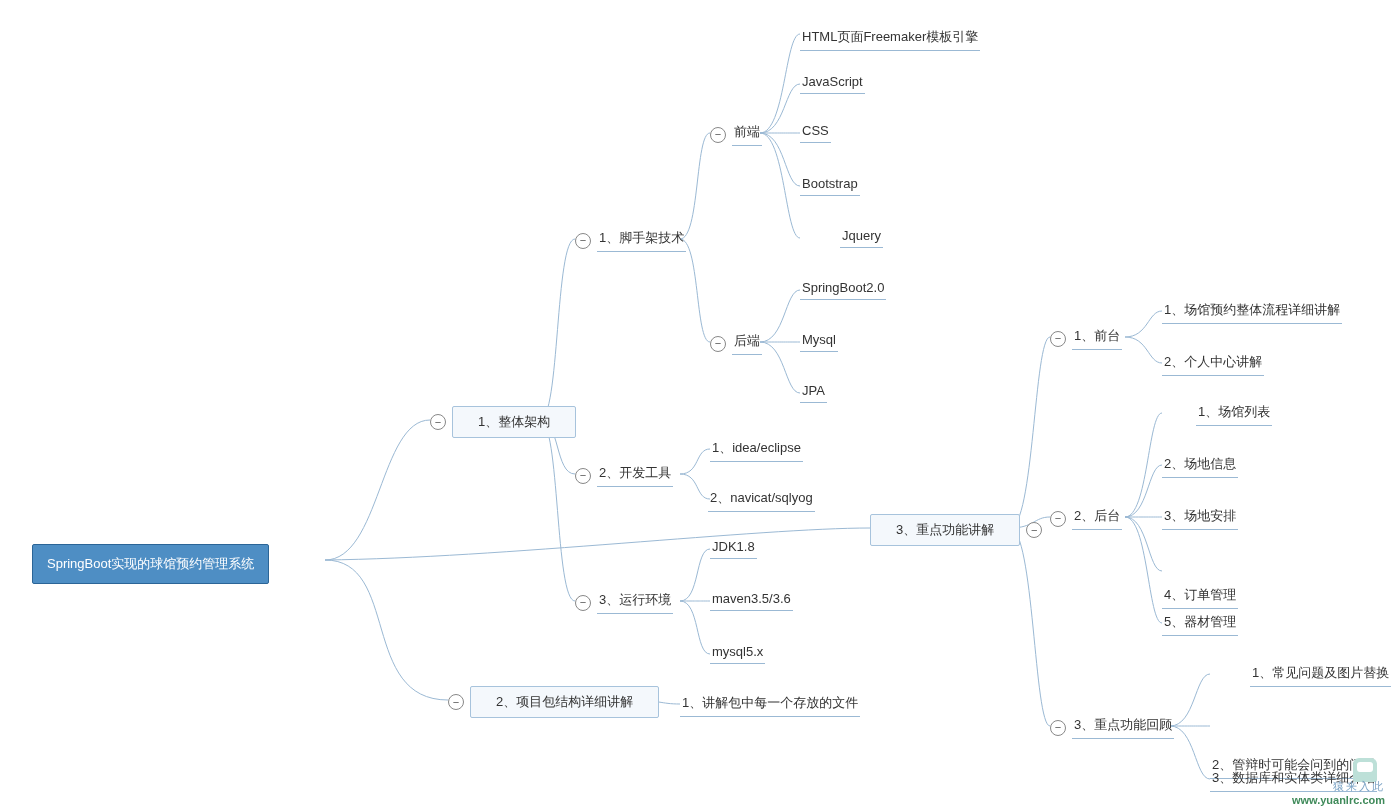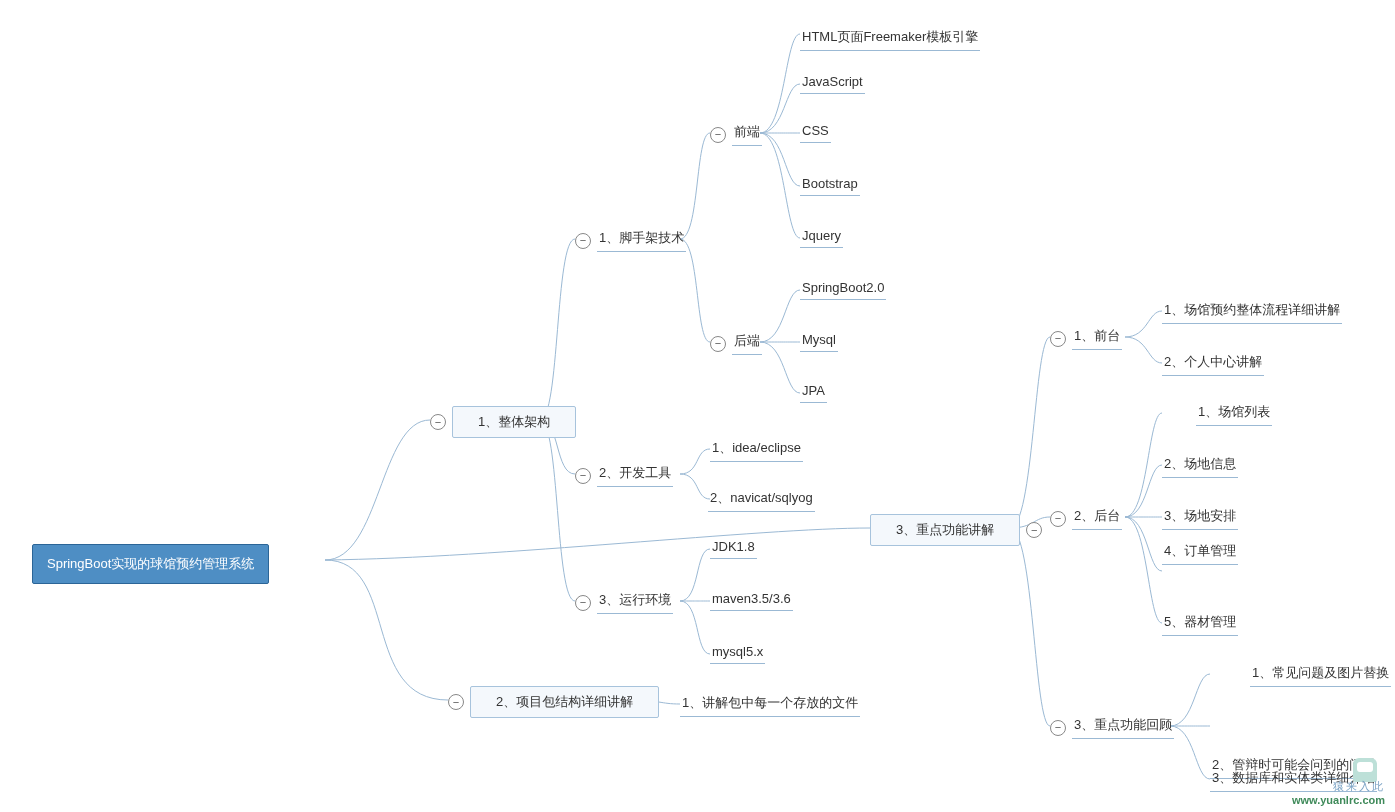--- a/index.html
+++ b/index.html
@@ -185,21 +185,21 @@
   </div>
 <div class="node" style="left:800px; top:74px;">
     <span class="label underlined">JavaScript</span>
   </div>
 <div class="node" style="left:800px; top:123px;">
     <span class="label underlined">CSS</span>
   </div>
 <div class="node" style="left:800px; top:176px;">
     <span class="label underlined">Bootstrap</span>
   </div>
-<div class="node" style="left:800px; top:228px;">
+<div class="node" style="left:840px; top:228px;">
     <span class="label underlined">Jquery</span>
   </div>
 
 <div class="node" style="left:800px; top:280px;">
     <span class="label underlined">SpringBoot2.0</span>
   </div>
 <div class="node" style="left:800px; top:332px;">
     <span class="label underlined">Mysql</span>
   </div>
 <div class="node" style="left:800px; top:383px;">
@@ -258,21 +258,21 @@
 
 <div class="node" style="left:1162px; top:403px;margin-left:34px;">
     <span class="label underlined">1、场馆列表</span>
   </div>
 <div class="node" style="left:1162px; top:455px;">
     <span class="label underlined">2、场地信息</span>
   </div>
 <div class="node" style="left:1162px; top:507px;">
     <span class="label underlined">3、场地安排</span>
   </div>
-<div class="node" style="left:1162px; top:542px;">
+<div class="node" style="left:1162px; top:586px;">
     <span class="label underlined">4、订单管理</span>
   </div>
 <div class="node" style="left:1162px; top:613px;">
     <span class="label underlined">5、器材管理</span>
   </div>
 
 <div class="node" style="left:1210px; top:664px;margin-left:40px;">
     <span class="label underlined">1、常见问题及图片替换</span>
   </div>
 <div class="node" style="left:1210px; top:716px;margin-top:40px;">

